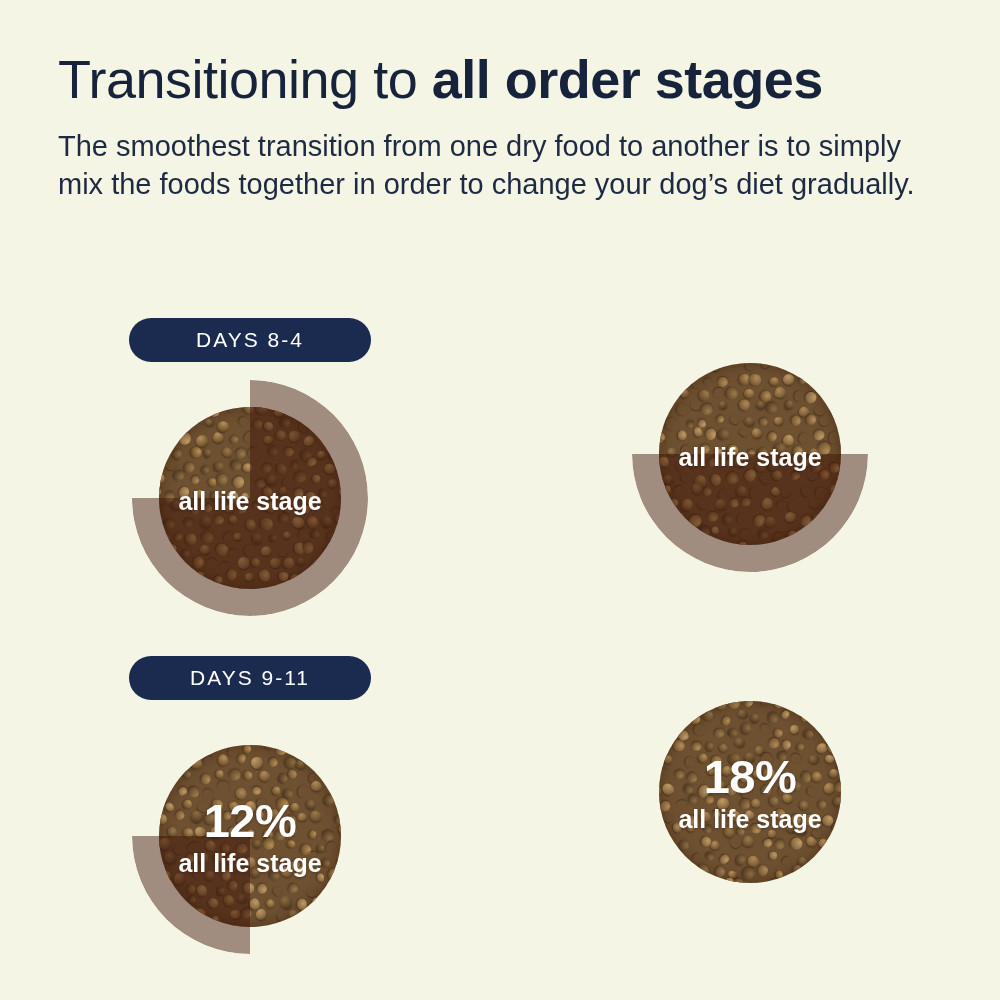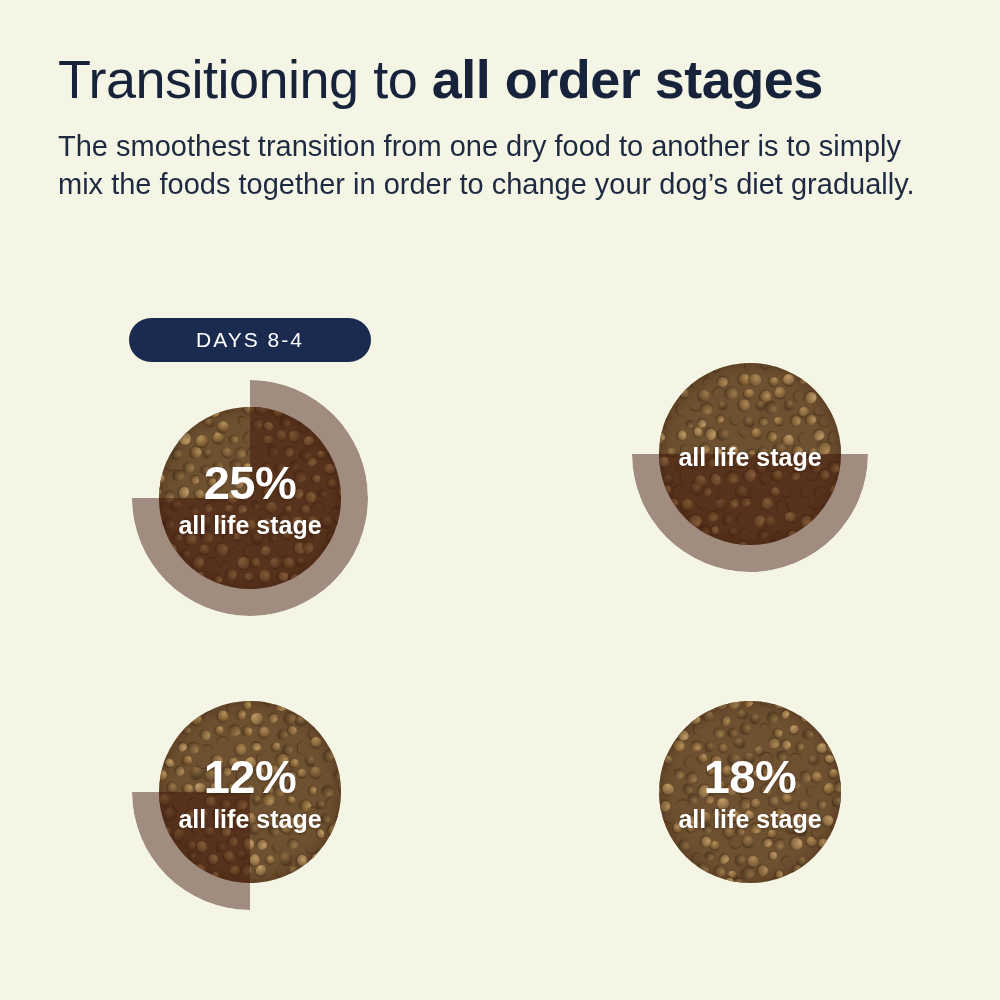--- a/index.html
+++ b/index.html
@@ -252,21 +252,20 @@
                 <i style="width: 10.5701px; height: 9.97822px; left: 62.4776%; top: 95.997%; margin-left: -5.28504px; margin-top: -5.28504px; transform: rotate(167deg); border-radius: 54.1759% 52.7682% 50.5015% 50.1326%; background: radial-gradient(circle at 32% 25%, rgb(192, 154, 99) 0%, rgb(138, 107, 67) 62%, rgba(52, 36, 18, 0.95) 100%); box-shadow: rgba(45, 26, 10, 0.55) 0px 1px 1.5px;"></i>
                 <i style="width: 9.51986px; height: 7.65121px; left: 70.309%; top: 95.2751%; margin-left: -4.75993px; margin-top: -4.75993px; transform: rotate(134deg); border-radius: 52.9054% 42.9367% 47.4201% 54.1233%; background: radial-gradient(circle at 32% 31%, rgb(192, 154, 99) 0%, rgb(138, 107, 67) 62%, rgba(52, 36, 18, 0.95) 100%); box-shadow: rgba(45, 26, 10, 0.55) 0px 1px 1.5px;"></i>
               </div>
             </div>
             <div class="shade">
               <span class="q-tr"></span>
               <span class="q-bl"></span>
               <span class="q-br"></span>
             </div>
             <div class="bowl-label">
-              <div class="pct">25%</div>
               <div class="sub">all life stage</div>
             </div>
           </div>
         </div>
       </div>
       <div class="step">
         <div class="bowl-wrap">
           <div class="bowl">
             <div class="food">
               <div class="kibble">
@@ -425,20 +424,21 @@
             <div class="shade">
               <span class="q-bh"></span>
             </div>
             <div class="bowl-label">
               <div class="sub">all life stage</div>
             </div>
           </div>
         </div>
       </div>
       <div class="step">
+        <div class="badge">DAYS 9-11</div>
         <div class="bowl-wrap">
           <div class="bowl">
             <div class="food">
               <div class="kibble">
                 <i style="width: 9.69658px; height: 8.51086px; left: 26.3599%; top: 5.97143%; margin-left: -4.84829px; margin-top: -4.84829px; transform: rotate(116deg); border-radius: 43.0548% 50.5613% 51.7466% 49.8774%; background: radial-gradient(circle at 37% 38%, rgb(181, 144, 92) 0%, rgb(121, 89, 47) 62%, rgba(52, 36, 18, 0.95) 100%); box-shadow: rgba(45, 26, 10, 0.55) 0px 1px 1.5px;"></i>
                 <i style="width: 8.45287px; height: 8.06339px; left: 34.85%; top: 5.44842%; margin-left: -4.22643px; margin-top: -4.22643px; transform: rotate(67deg); border-radius: 52.7789% 58.4542% 55.4083% 42.3596%; background: radial-gradient(circle at 40% 31%, rgb(142, 108, 65) 0%, rgb(92, 68, 40) 62%, rgba(52, 36, 18, 0.95) 100%); box-shadow: rgba(45, 26, 10, 0.55) 0px 1px 1.5px;"></i>
                 <i style="width: 10.9922px; height: 10.9947px; left: 41.6523%; top: 8.48184%; margin-left: -5.49611px; margin-top: -5.49611px; transform: rotate(107deg); border-radius: 58.9135% 52.2608% 50.829% 54.0099%; box-shadow: rgba(45, 26, 10, 0.55) 0px 1px 1.5px;"></i>
                 <i style="width: 8.54311px; height: 7.93564px; left: 48.4779%; top: 7.39391%; margin-left: -4.27155px; margin-top: -4.27155px; transform: rotate(97deg); border-radius: 49.1681% 53.3172% 48.8303% 51.0728%; background: radial-gradient(circle at 40% 27%, rgb(181, 144, 92) 0%, rgb(121, 89, 47) 62%, rgba(52, 36, 18, 0.95) 100%); box-shadow: rgba(45, 26, 10, 0.55) 0px 1px 1.5px;"></i>
                 <i style="width: 9.92049px; height: 8.10208px; left: 58.7072%; top: 5.05198%; margin-left: -4.96025px; margin-top: -4.96025px; transform: rotate(48deg); border-radius: 52.1563% 56.1962% 47.4027% 57.4898%; box-shadow: rgba(45, 26, 10, 0.55) 0px 1px 1.5px;"></i>
                 <i style="width: 11.7519px; height: 9.83953px; left: 65.7552%; top: 8.12317%; margin-left: -5.87597px; margin-top: -5.87597px; transform: rotate(163deg); border-radius: 47.8609% 51.2382% 44.5115% 51.2868%; background: radial-gradient(circle at 40% 22%, rgb(176, 138, 86) 0%, rgb(126, 95, 56) 62%, rgba(52, 36, 18, 0.95) 100%); box-shadow: rgba(45, 26, 10, 0.55) 0px 1px 1.5px;"></i>

